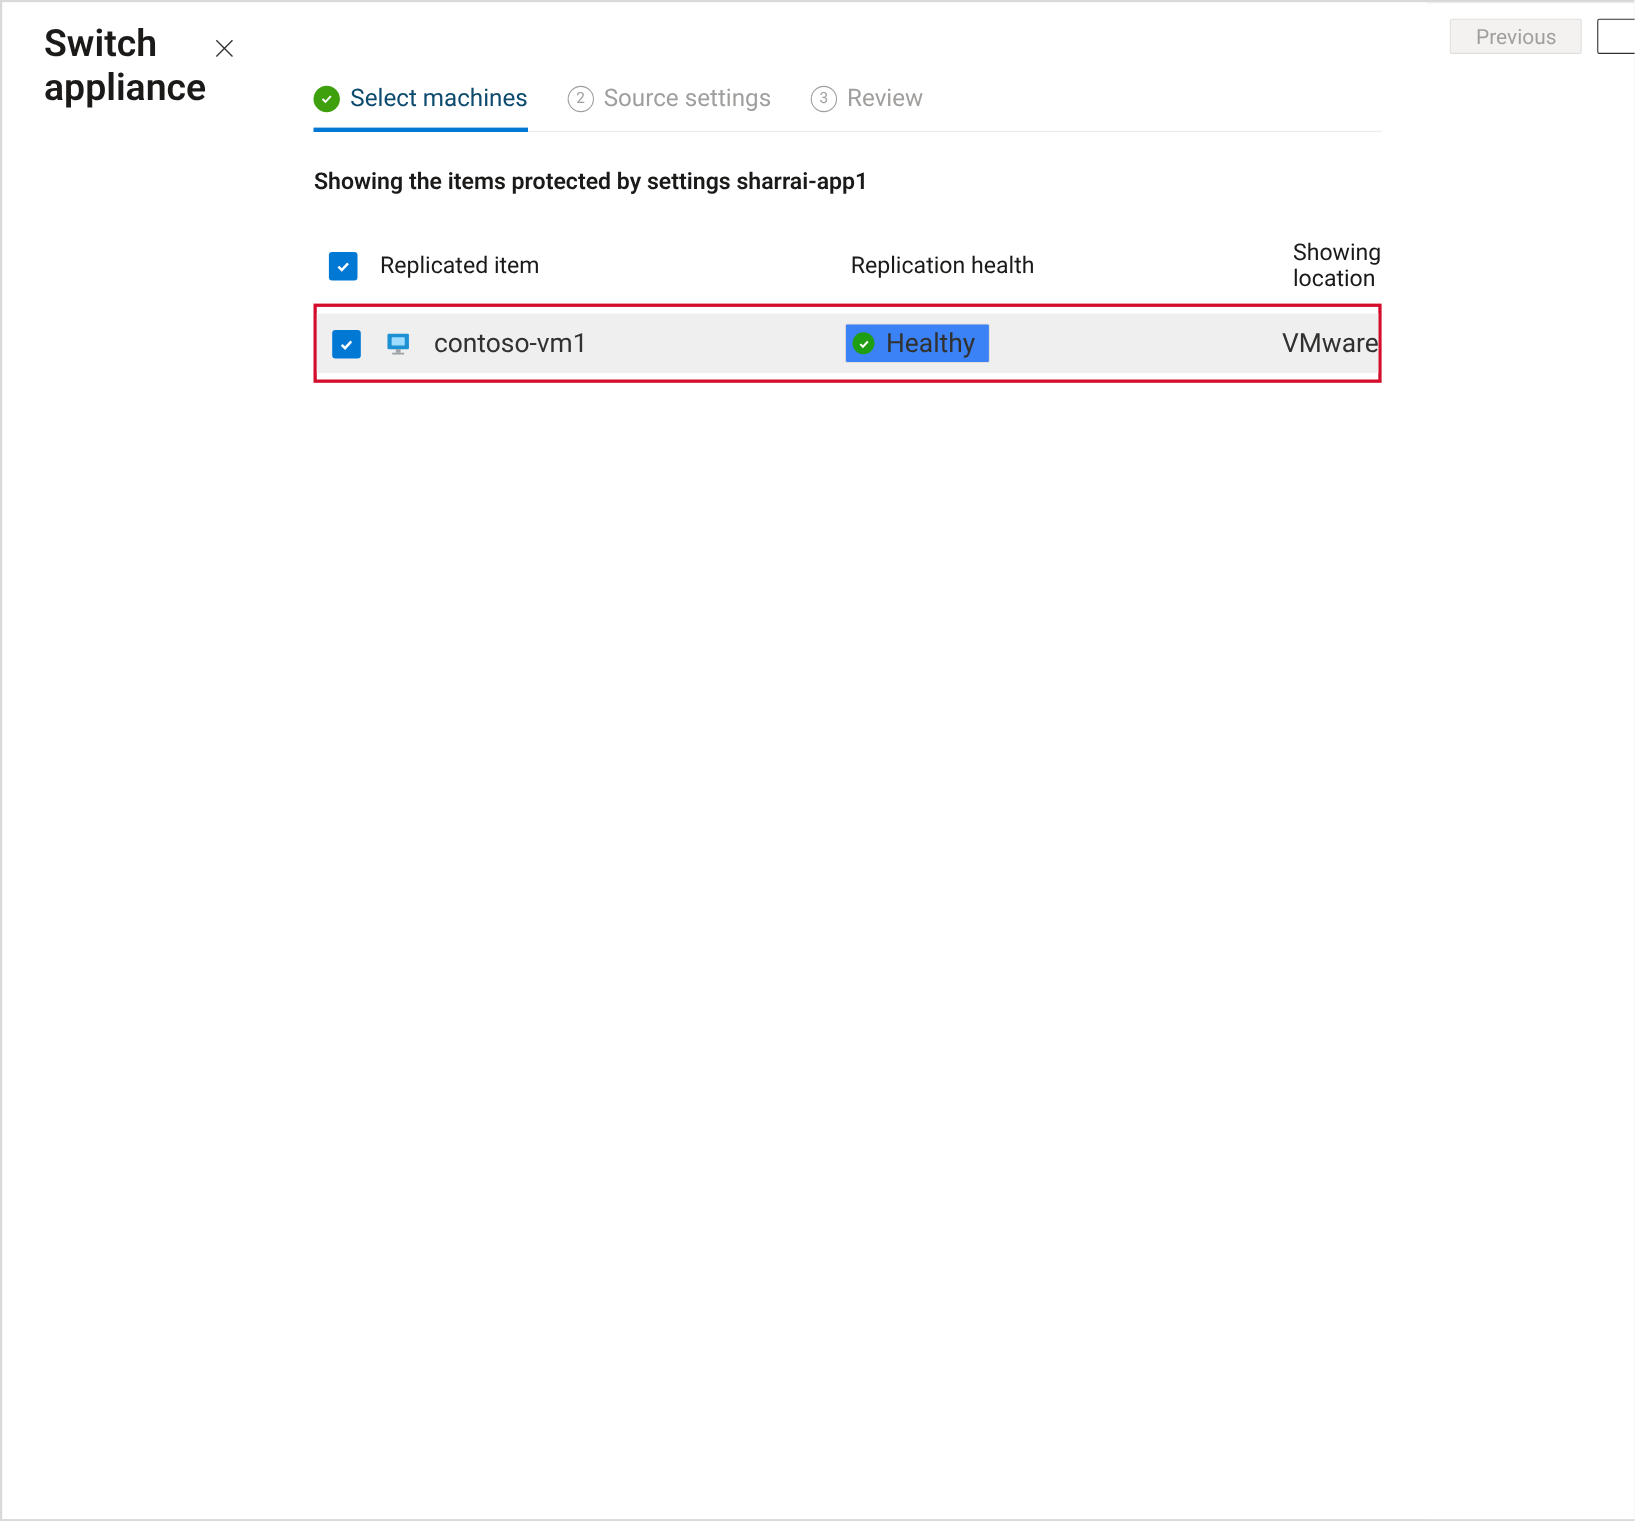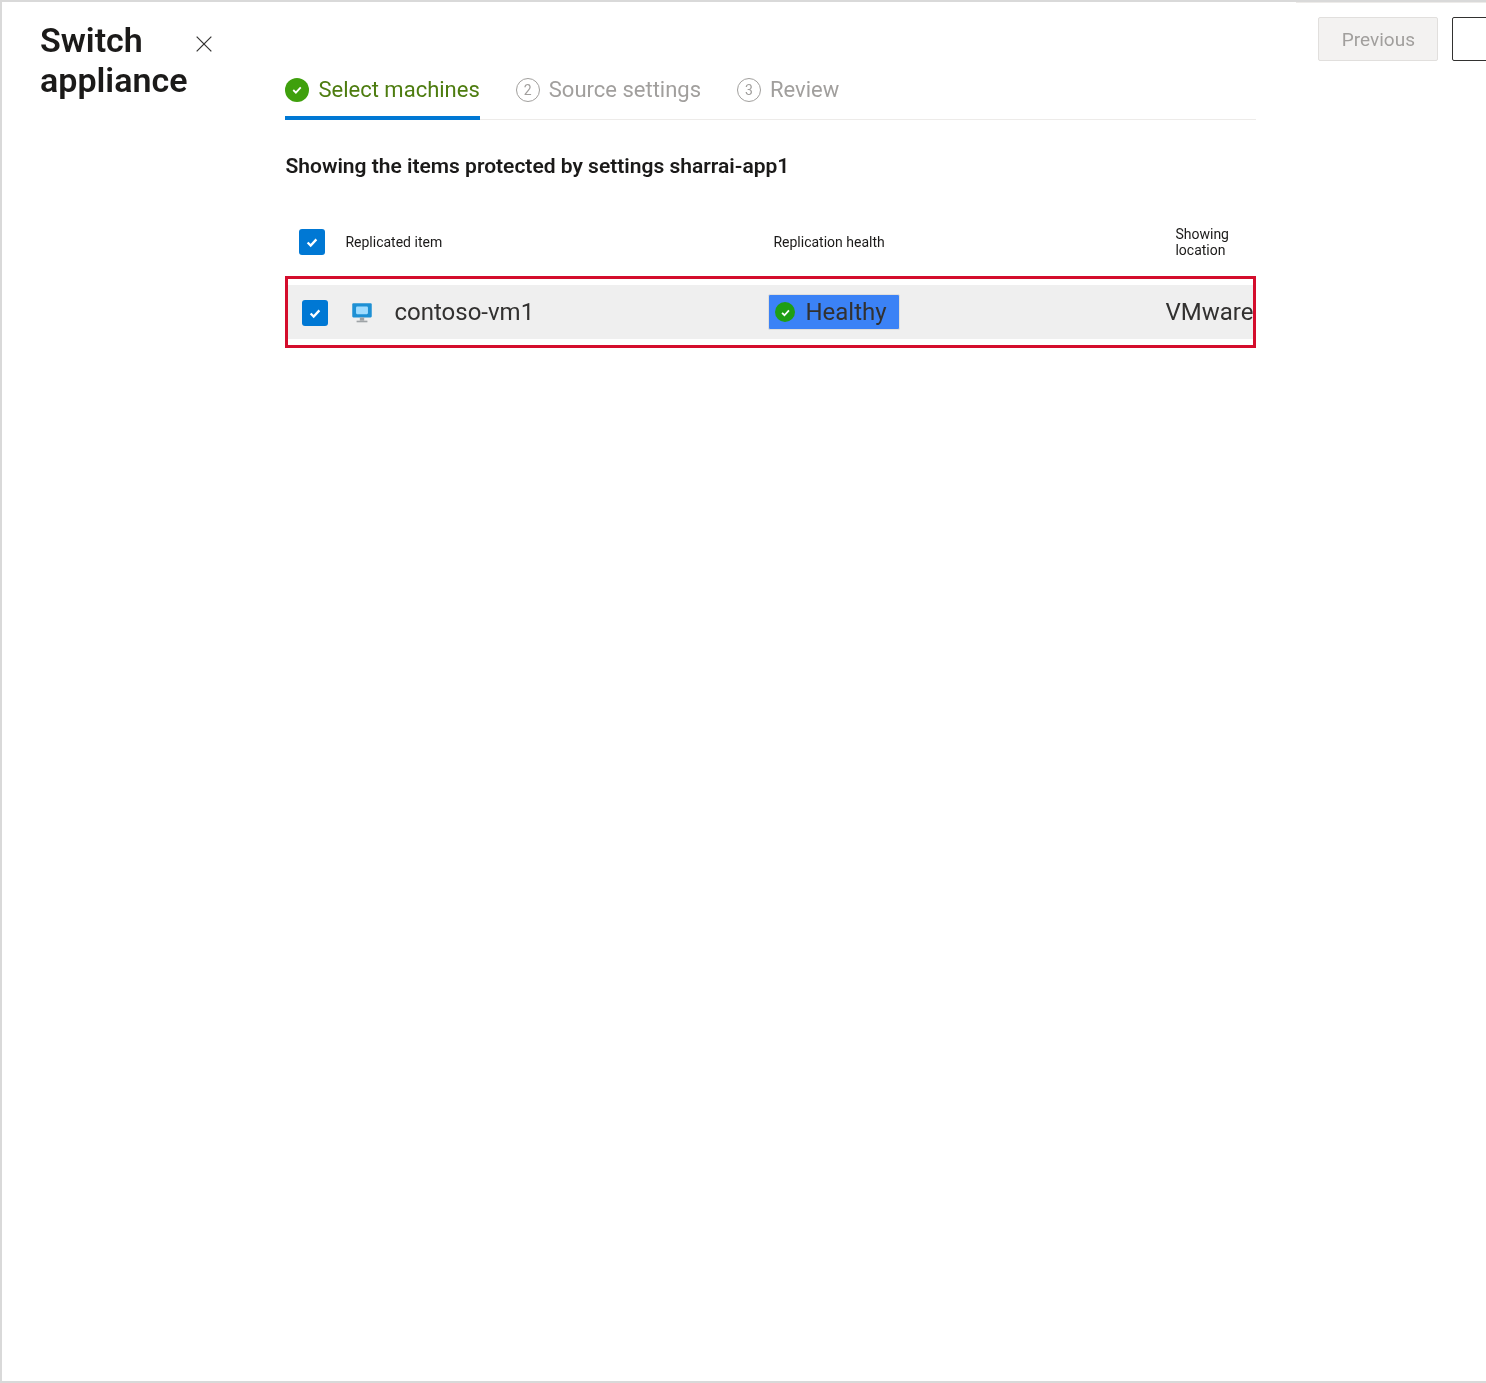--- a/index.html
+++ b/index.html
@@ -53,21 +53,21 @@
     align-items: center;
     gap: 9px;
     padding-bottom: 14px;
     font-size: 22px;
     line-height: 1;
     margin-bottom: -1px;
     border-bottom: 4px solid transparent;
   }
   .step.active {
     border-bottom-color: #0078d4;
-    color: #4d7c0f;
+    color: #0c4a6e;
     font-weight: 400;
   }
   .step.inactive { color: #a19f9d; border-bottom-color: transparent; }
   .step-badge {
     width: 24px; height: 24px; border-radius: 50%;
     display: flex; align-items: center; justify-content: center;
     font-size: 14px;
   }
   .step.active .step-badge { background: #3fa00d; color: #fff; }
   .step.inactive .step-badge { border: 1.5px solid #a19f9d; color: #a19f9d; }
@@ -78,21 +78,21 @@
     font-weight: 600;
     color: #1b1a19;
   }
   .table-wrap { margin-top: 40px; }
   .row {
     display: grid;
     grid-template-columns: 60px 420px 390px 1fr;
     align-items: center;
     min-height: 48px;
   }
-  .row.header { font-size: 14px; color: #1b1a19; }
+  .row.header { font-size: 21px; color: #1b1a19; }
   .row.data {
     background: #efefef;
     min-height: 54px;
     font-size: 24px;
     color: #323130;
   }
   .highlight-box {
     border: 3px solid #d40d2c;
     padding: 6px 0;
     margin-top: 10px;
@@ -121,21 +121,21 @@
   }
   .health-dot svg { stroke: #fff; stroke-width: 2.6; fill: none; }
   .panel-footer {
     border-top: 1px solid #edebe9;
     padding: 14px 22px 18px;
     display: flex;
     gap: 14px;
     background: #fff;
   }
   .btn {
-    height: 44px;
+    height: 32px;
     min-width: 120px;
     padding: 0 20px;
     font-size: 19px;
     display: inline-flex; align-items: center; justify-content: center;
     border-radius: 2px;
     cursor: pointer;
     background: #fff;
   }
   .btn.prev {
     border: 1px solid #e1dfdd;

